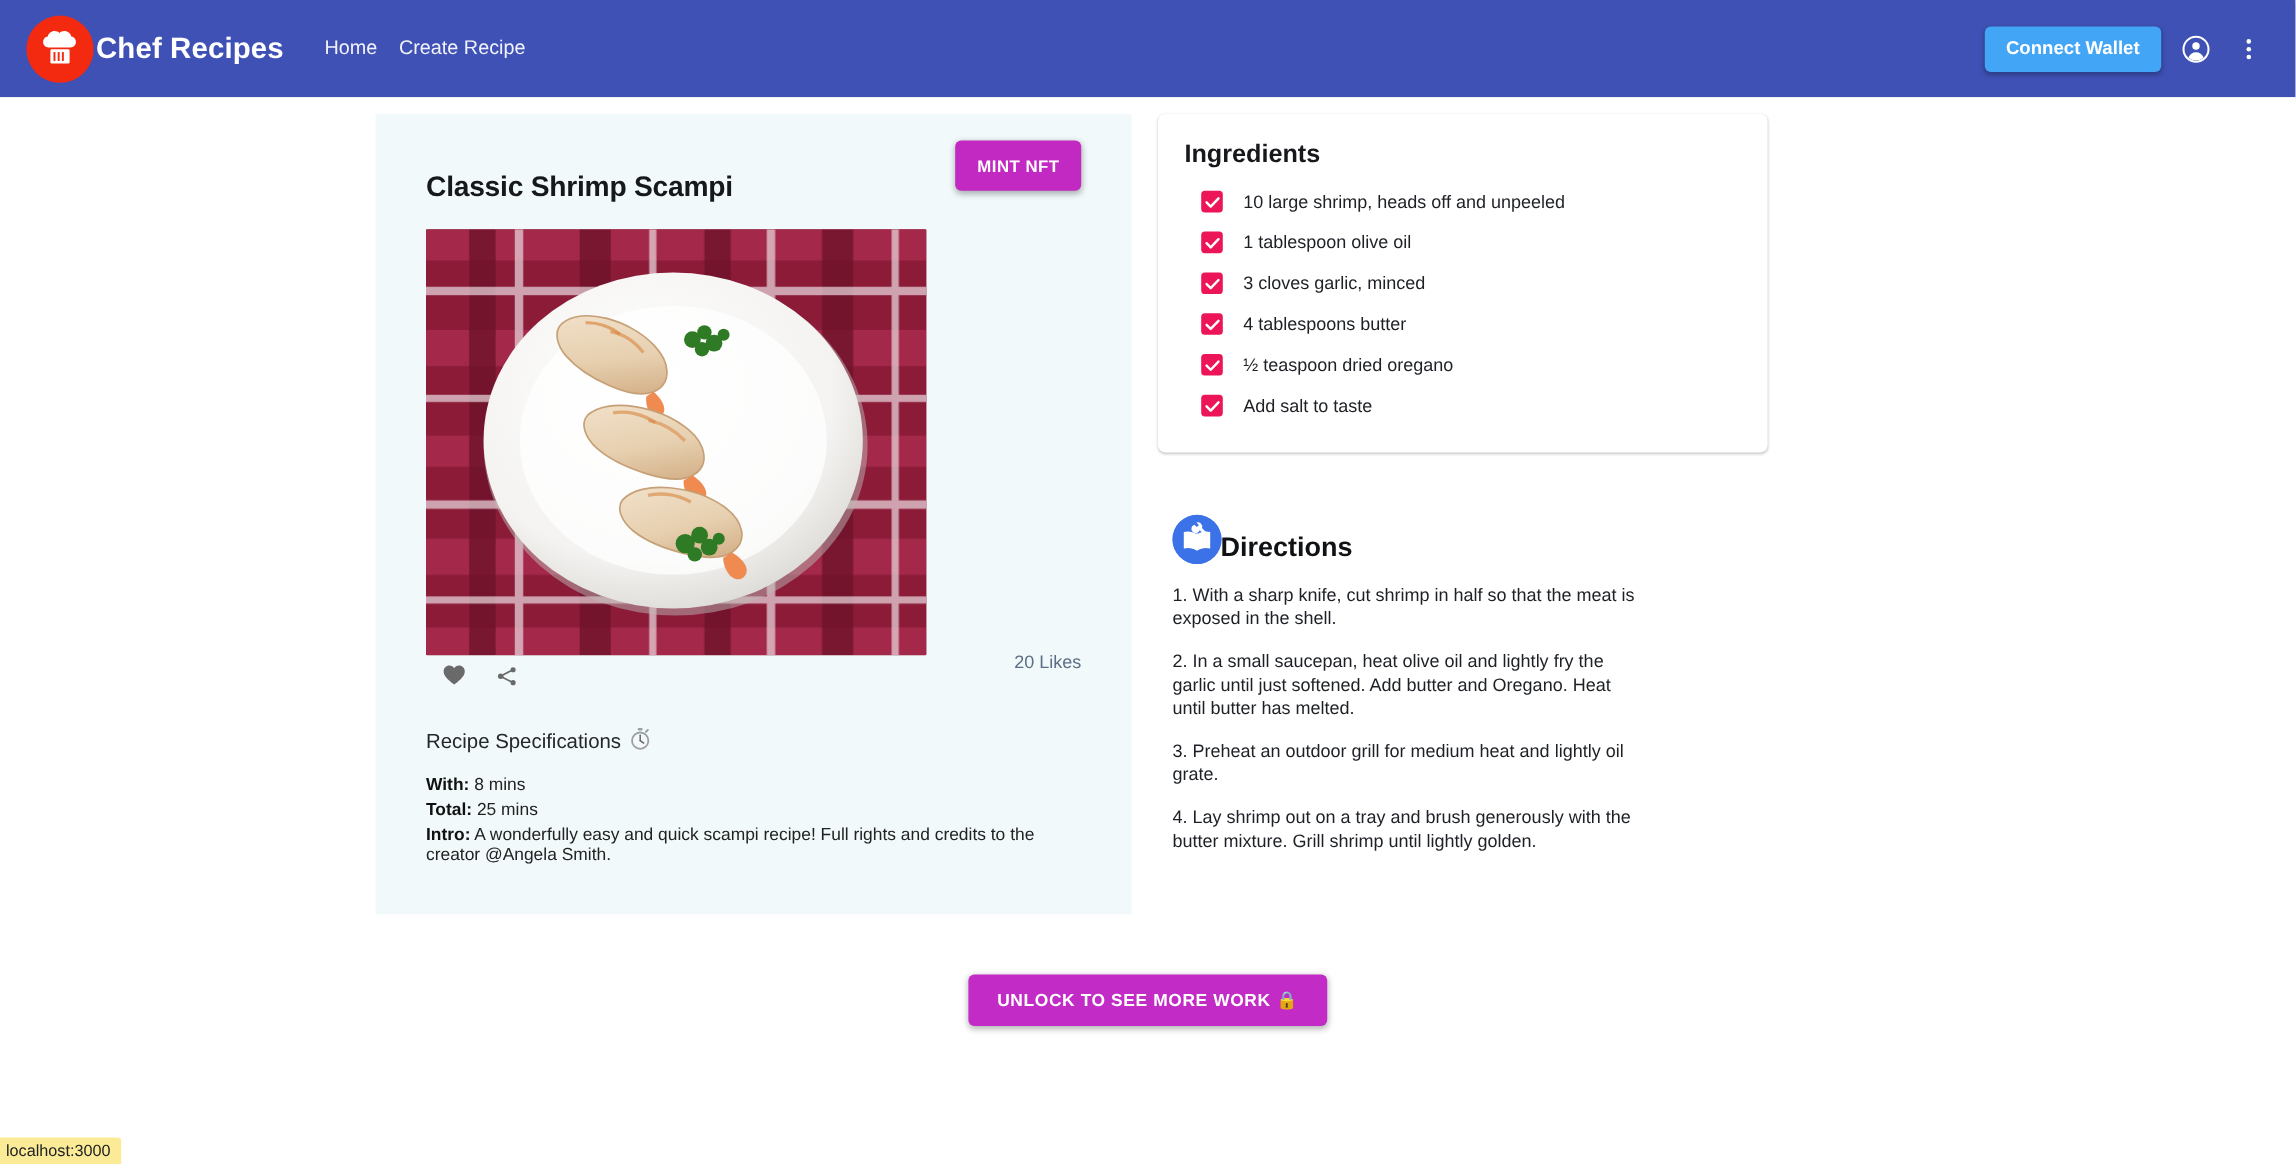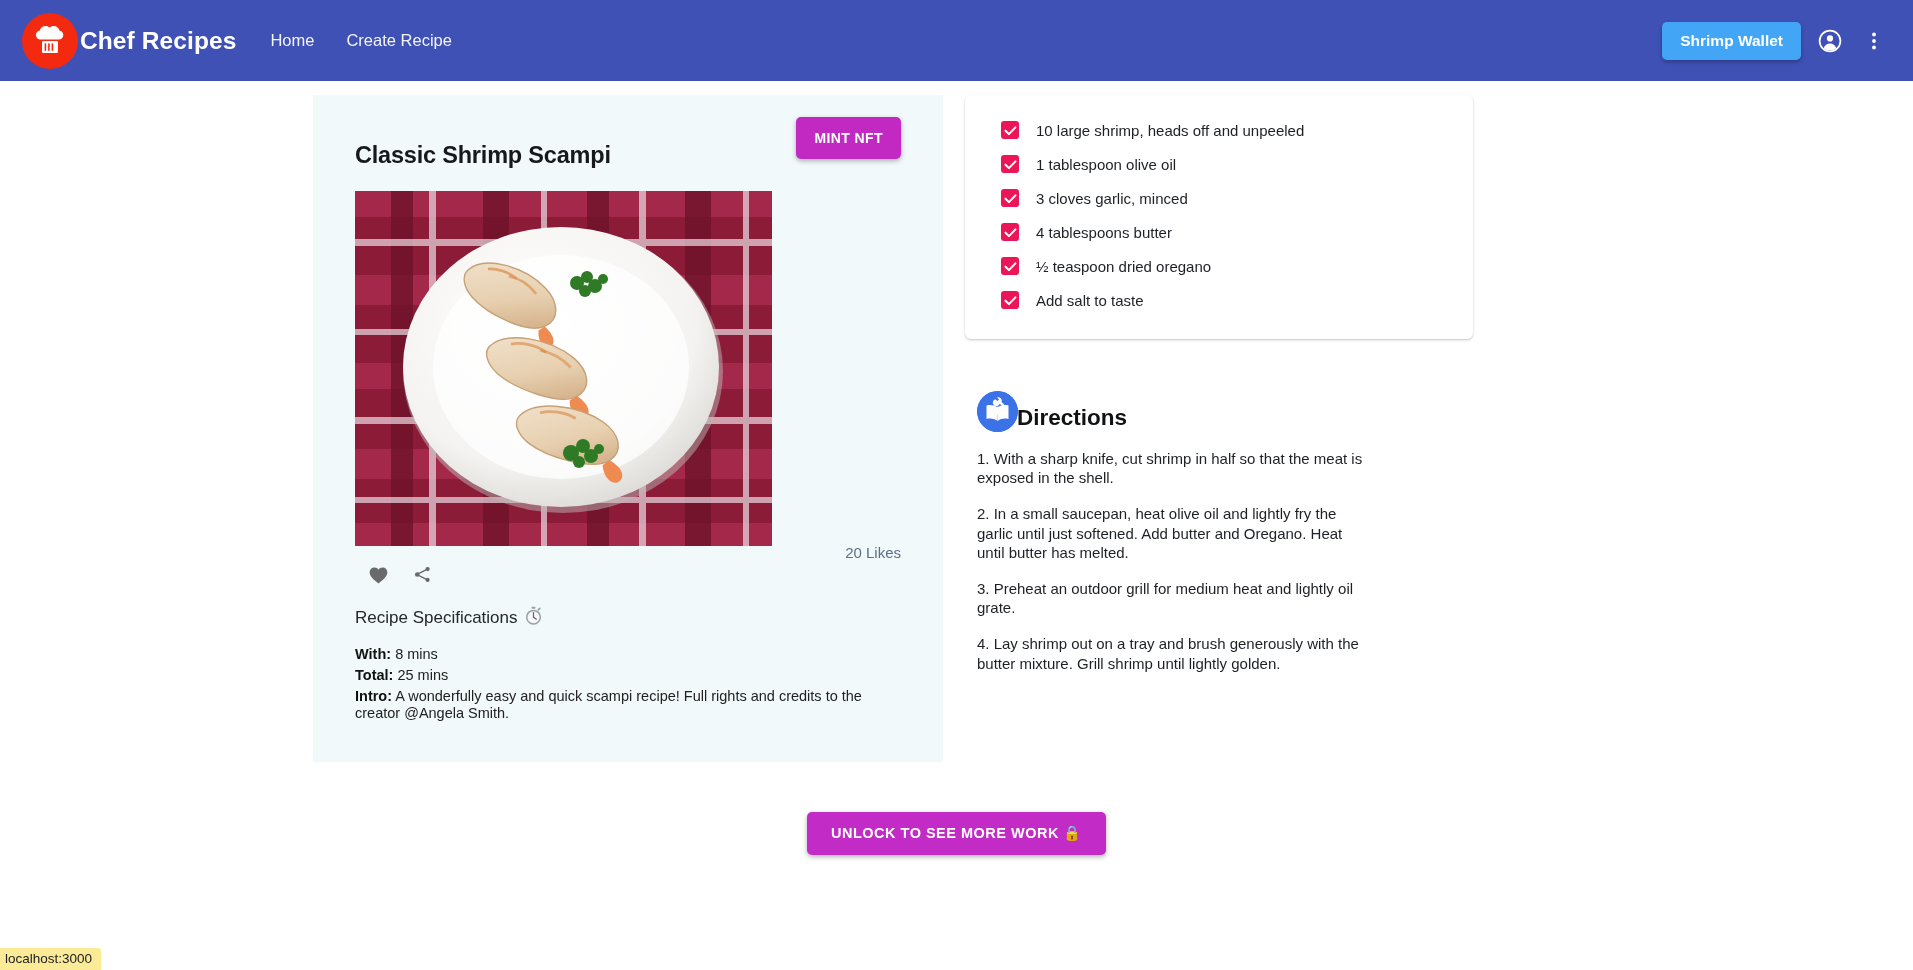--- a/index.html
+++ b/index.html
@@ -28,21 +28,21 @@
     background: #f42a10;
     display: flex; align-items: center; justify-content: center;
     flex-shrink: 0;
     margin-right: -4px;
   }
   .brand-name {
     color: #fff; font-size: 24.5px; font-weight: bold;
     letter-spacing: .1px; margin-left: 6px;
     white-space: nowrap;
   }
-  .nav-links { display: flex; align-items: center; gap: 32px; margin-left: 34px; }
+  .nav-links { display: flex; align-items: center; gap: 18px; margin-left: 34px; }
   .nav-link {
     color: #f2f3fa; font-size: 16.5px; text-decoration: none;
     white-space: nowrap; cursor: pointer;
   }
   .nav-right {
     margin-left: auto; display: flex; align-items: center; gap: 14px;
   }
   .connect-wallet {
     background: #42a5f5; color: #fff;
     border: none; border-radius: 5px;
@@ -101,21 +101,21 @@
     width: 417px; height: 355px;
     margin-top: 16px;
     border-radius: 1px;
     overflow: hidden;
     position: relative;
     background: #8e1f3c;
   }
   .recipe-photo svg { display: block; width: 100%; height: 100%; }
 
   .action-row {
-    display: flex; align-items: flex-end;
+    display: flex; align-items: flex-start;
     margin-top: 8px;
     height: 34px;
     position: relative;
   }
   .heart-icon { margin-left: 14px; cursor: pointer; }
   .share-icon { margin-left: 25px; cursor: pointer; }
   .likes-label {
     position: absolute; right: 0; top: -10px;
     color: #5c6f86; font-size: 15px;
   }
@@ -228,21 +228,21 @@
     </span>
     <span class="brand-name">Chef Recipes</span>
   </div>
 
   <div class="nav-links">
     <a class="nav-link" href="#">Home</a>
     <a class="nav-link" href="#">Create Recipe</a>
   </div>
 
   <div class="nav-right">
-    <button class="connect-wallet">Shrimp Wallet</button>
+    <button class="connect-wallet">Connect Wallet</button>
     <button class="icon-btn">
       <svg width="24" height="24" viewBox="0 0 24 24" aria-hidden="true">
         <circle cx="12" cy="12" r="10.4" fill="none" stroke="#ffffff" stroke-width="1.7"></circle>
         <circle cx="12" cy="9.4" r="3.1" fill="#ffffff"></circle>
         <path d="M5.6 19.2c1.1-3.1 3.5-4.7 6.4-4.7s5.3 1.6 6.4 4.7a10.3 10.3 0 0 1-12.8 0z" fill="#ffffff"></path>
       </svg>
     </button>
     <button class="icon-btn">
       <svg width="20" height="22" viewBox="0 0 20 22" aria-hidden="true">
         <circle cx="10" cy="4.5" r="1.9" fill="#ffffff"></circle>
@@ -390,20 +390,21 @@
         <div class="line">
           <b>Intro:</b>
           <span>A wonderfully easy and quick scampi recipe! Full rights and credits to the creator @Angela Smith.</span>
         </div>
       </div>
     </div>
 
     <div class="right-col">
 
       <div class="ingredients-card">
+        <div class="ingredients-title">Ingredients</div>
 
         <div class="ingredient-row">
           <span class="checkbox">
             <svg width="13" height="13" viewBox="0 0 14 14" aria-hidden="true">
                 <path d="M1.6 7.2 5.3 10.9 12.3 3.6" stroke="#fff" stroke-width="2.2" fill="none" stroke-linecap="round" stroke-linejoin="round"></path>
               </svg>
           </span>
           <span class="ingredient-text">10 large shrimp, heads off and unpeeled</span>
         </div>
 

